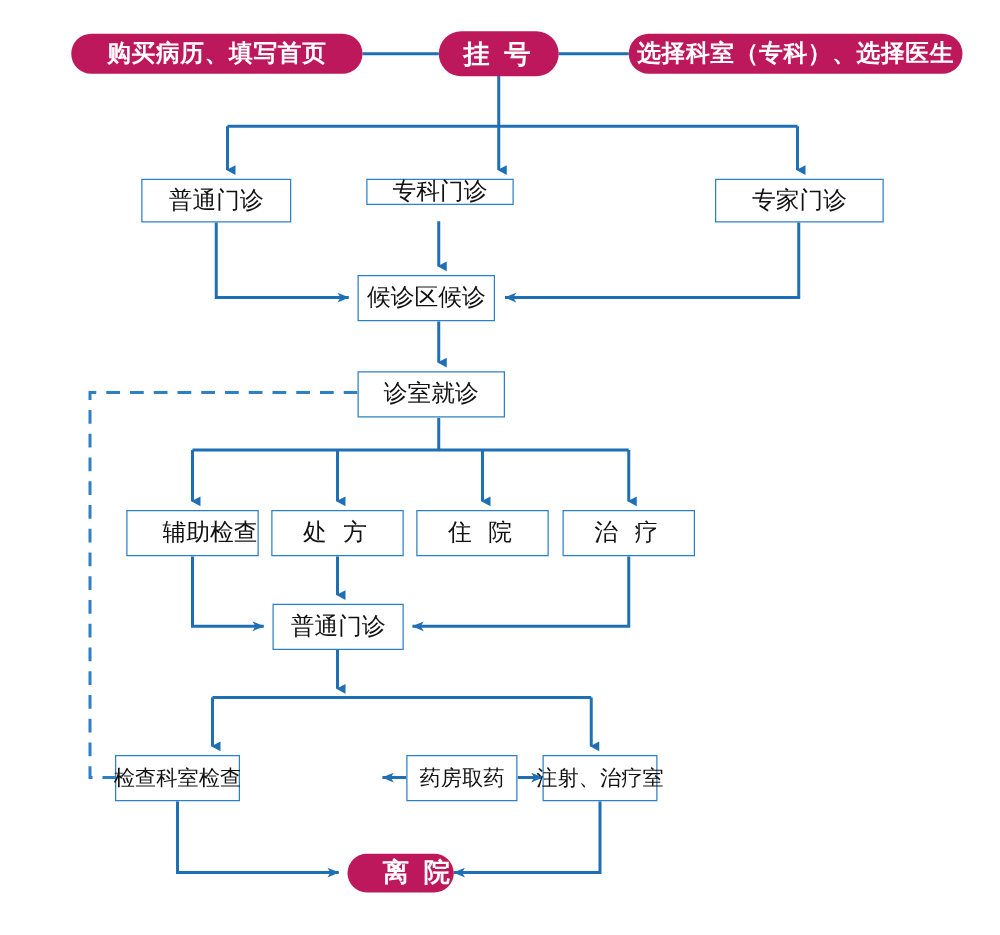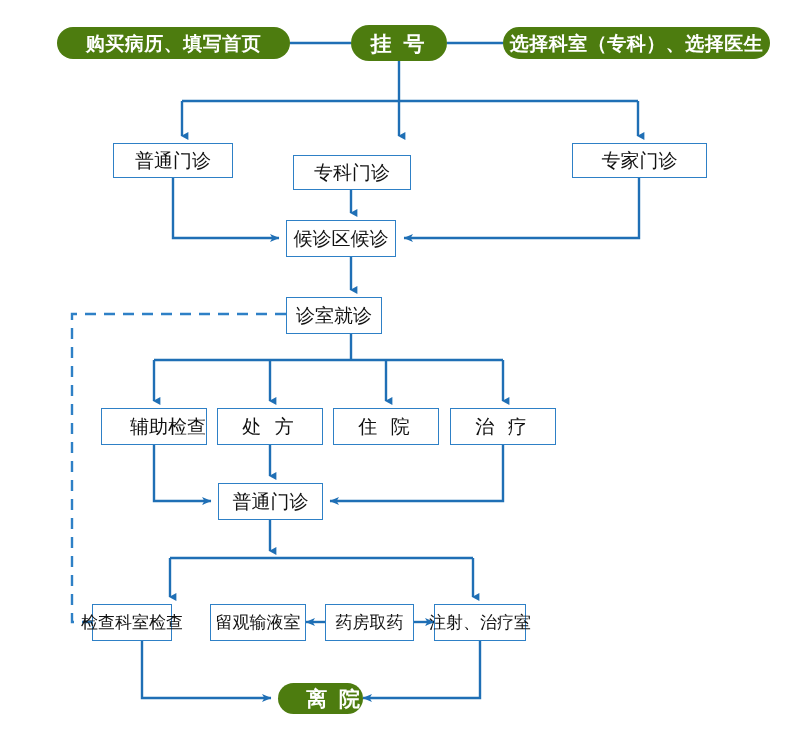--- a/index.html
+++ b/index.html
@@ -30,21 +30,21 @@
     box-sizing: border-box;
     display: flex;
     align-items: center;
     justify-content: center;
     text-align: center;
     line-height: 1;
     white-space: nowrap;
     user-select: none;
   }
   .node.pill {
-    background: #4d7c0f;
+    background: #be185d;
     color: #ffffff;
     border-radius: 999px;
     font-size: 19px;
     font-weight: bold;
     letter-spacing: 0.5px;
   }
   .node.pill.small {
     font-size: 21px;
     letter-spacing: 3px;
   }
@@ -132,33 +132,33 @@
   </div>
 
   <div class="node pill" style="left:503px; top:27px; width:267px; height:32px;text-align:center;">
     <span>选择科室（专科）、选择医生</span>
   </div>
 
   <div class="node box" style="left:113px; top:143px; width:120px; height:35px;">
     <span>普通门诊</span>
   </div>
 
-  <div class="node box" style="left:293px; top:155px; width:118px; height:35px;">
+  <div class="node box" style="left:293px; top:143px; width:118px; height:21px;">
     <span>专科门诊</span>
   </div>
 
   <div class="node box" style="left:572px; top:143px; width:135px; height:35px;align-items:center;">
     <span>专家门诊</span>
   </div>
 
   <div class="node box" style="left:286px; top:220px; width:110px; height:37px;">
     <span>候诊区候诊</span>
   </div>
 
-  <div class="node box" style="left:286px; top:297px; width:96px; height:37px;">
+  <div class="node box" style="left:286px; top:297px; width:118px; height:37px;">
     <span>诊室就诊</span>
   </div>
 
   <div class="node box" style="left:101px; top:408px; width:106px; height:37px;justify-content:flex-end;">
     <span>辅助检查</span>
   </div>
 
   <div class="node box wide-letter" style="left:217px; top:408px; width:106px; height:37px;">
     <span>处 方</span>
   </div>
@@ -168,27 +168,24 @@
   </div>
 
   <div class="node box wide-letter" style="left:450px; top:408px; width:106px; height:37px;">
     <span>治 疗</span>
   </div>
 
   <div class="node box" style="left:218px; top:483px; width:105px; height:37px;">
     <span>普通门诊</span>
   </div>
 
-  <div class="node box tight" style="left:92px; top:604px; width:80px; height:37px;">
+  <div class="node box tight" style="left:92px; top:604px; width:100px; height:37px;">
     <span>检查科室检查</span>
   </div>
 
-  <div class="node box tight" style="left:210px; top:604px; width:96px; height:37px;">
-    <span>留观输液室</span>
-  </div>
 
   <div class="node box tight" style="left:325px; top:604px; width:89px; height:37px;">
     <span>药房取药</span>
   </div>
 
   <div class="node box tight" style="left:434px; top:604px; width:92px; height:37px;">
     <span>注射、治疗室</span>
   </div>
 
   <div class="node pill small" style="left:278px; top:683px; width:85px; height:31px;justify-content:flex-end;">

